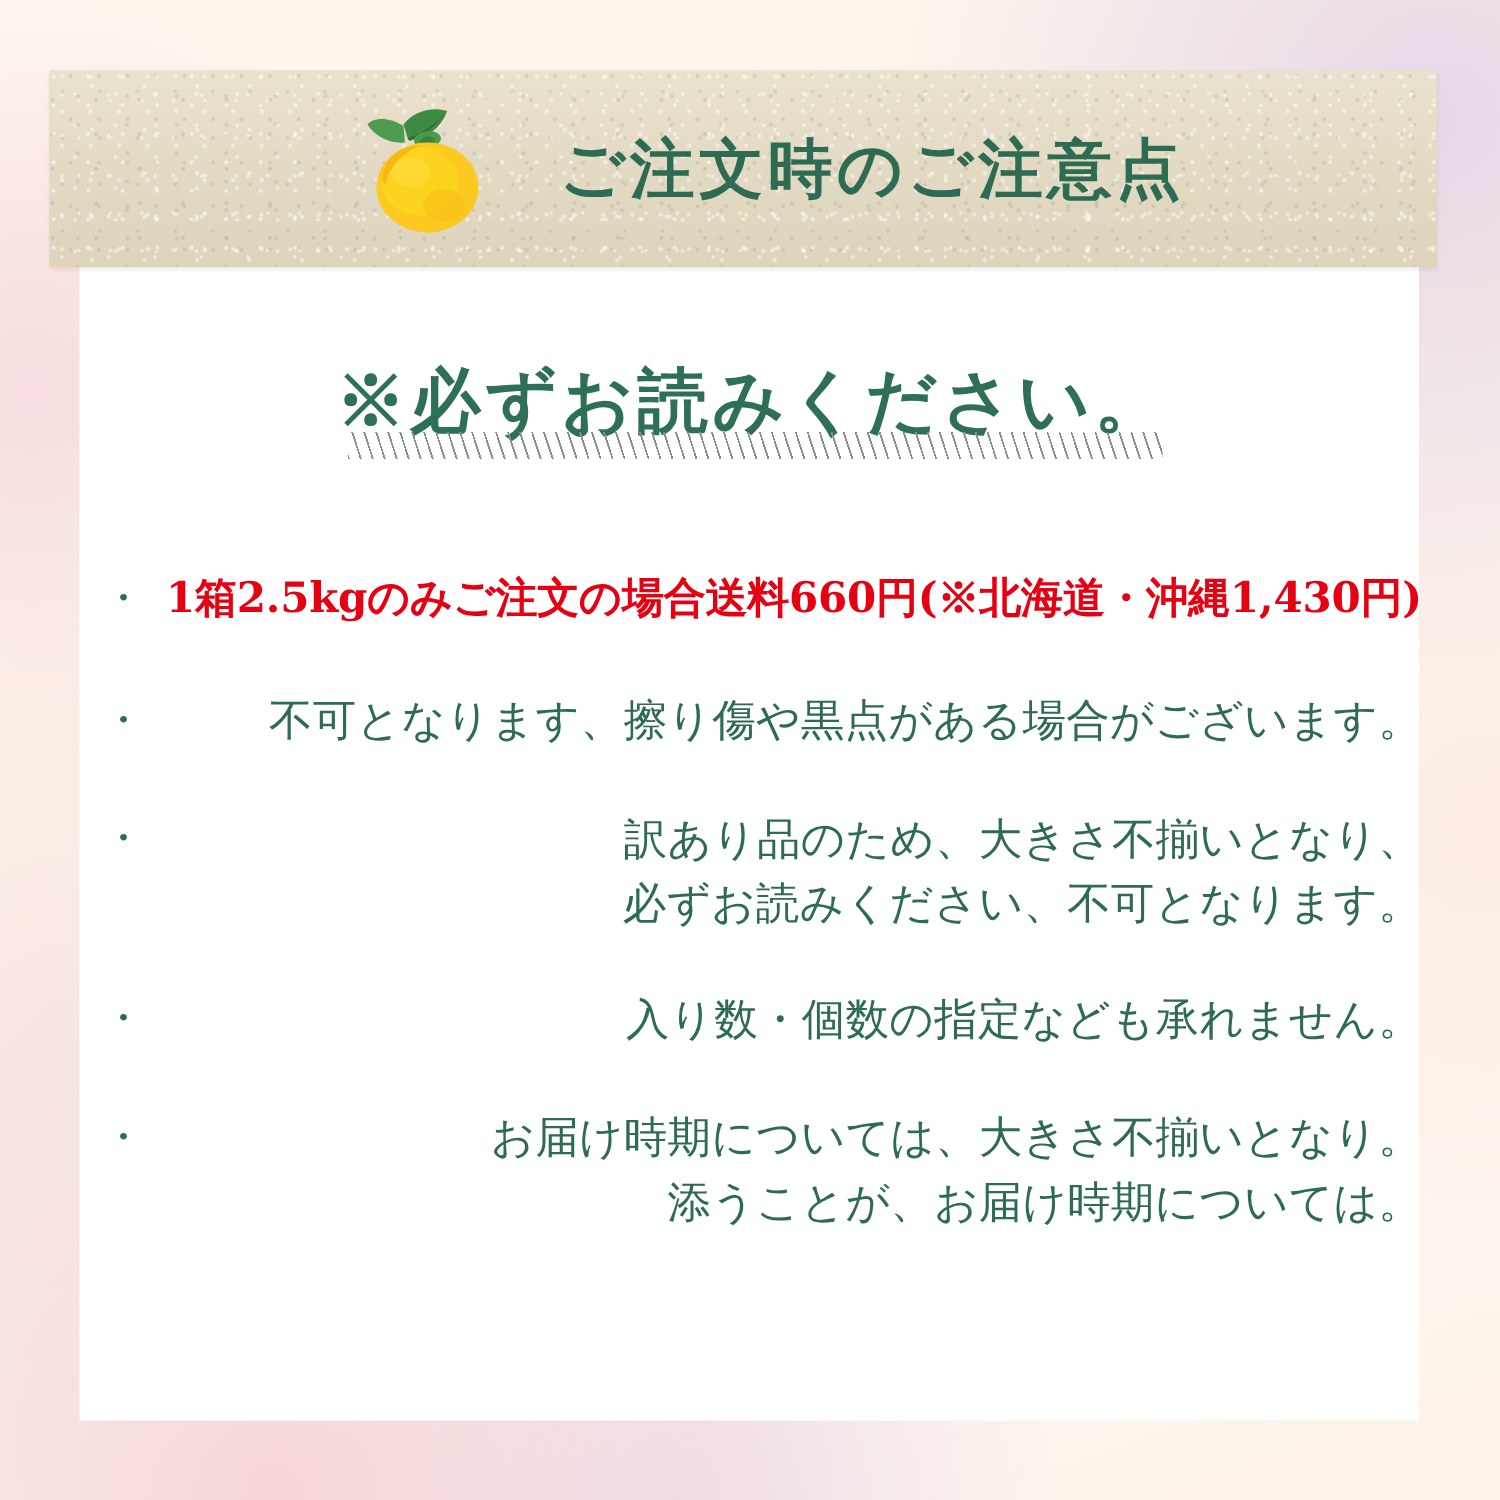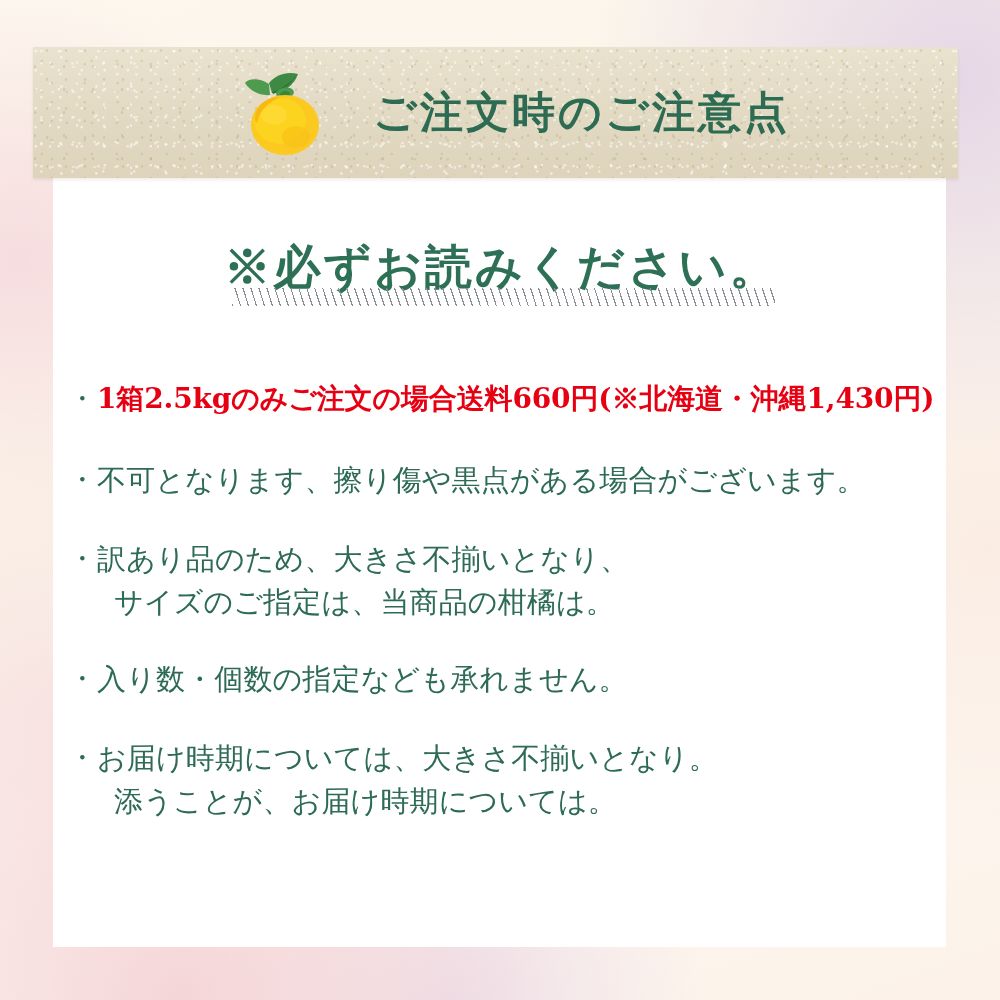--- a/index.html
+++ b/index.html
@@ -148,20 +148,21 @@
     line-height: 1.48;
     padding-right: 1px;
   }
 
   .note-body {
     flex: 1 1 auto;
     font-size: 29px;
     line-height: 1.48;
     color: #2d6b55;
     letter-spacing: 0.005em;
+    text-align: right;
   }
 
   .note.accent .note-body {
     color: #e60012;
     font-weight: 700;
     font-size: 28px;
     letter-spacing: -0.005em;
   }
 
   .note-line {
@@ -227,21 +228,21 @@
       <span class="note-bullet">・</span>
       <span class="note-body">
         <span class="note-line">不可となります、擦り傷や黒点がある場合がございます。</span>
       </span>
     </div>
 
     <div class="note" data-idx="2">
       <span class="note-bullet">・</span>
       <span class="note-body">
         <span class="note-line">訳あり品のため、大きさ不揃いとなり、</span>
-        <span class="note-line">サイズのご指定は、当商品の柑橘は。</span>
+        <span class="note-line">必ずお読みください、不可となります。</span>
       </span>
     </div>
 
     <div class="note" data-idx="3">
       <span class="note-bullet">・</span>
       <span class="note-body">
         <span class="note-line">入り数・個数の指定なども承れません。</span>
       </span>
     </div>
 

